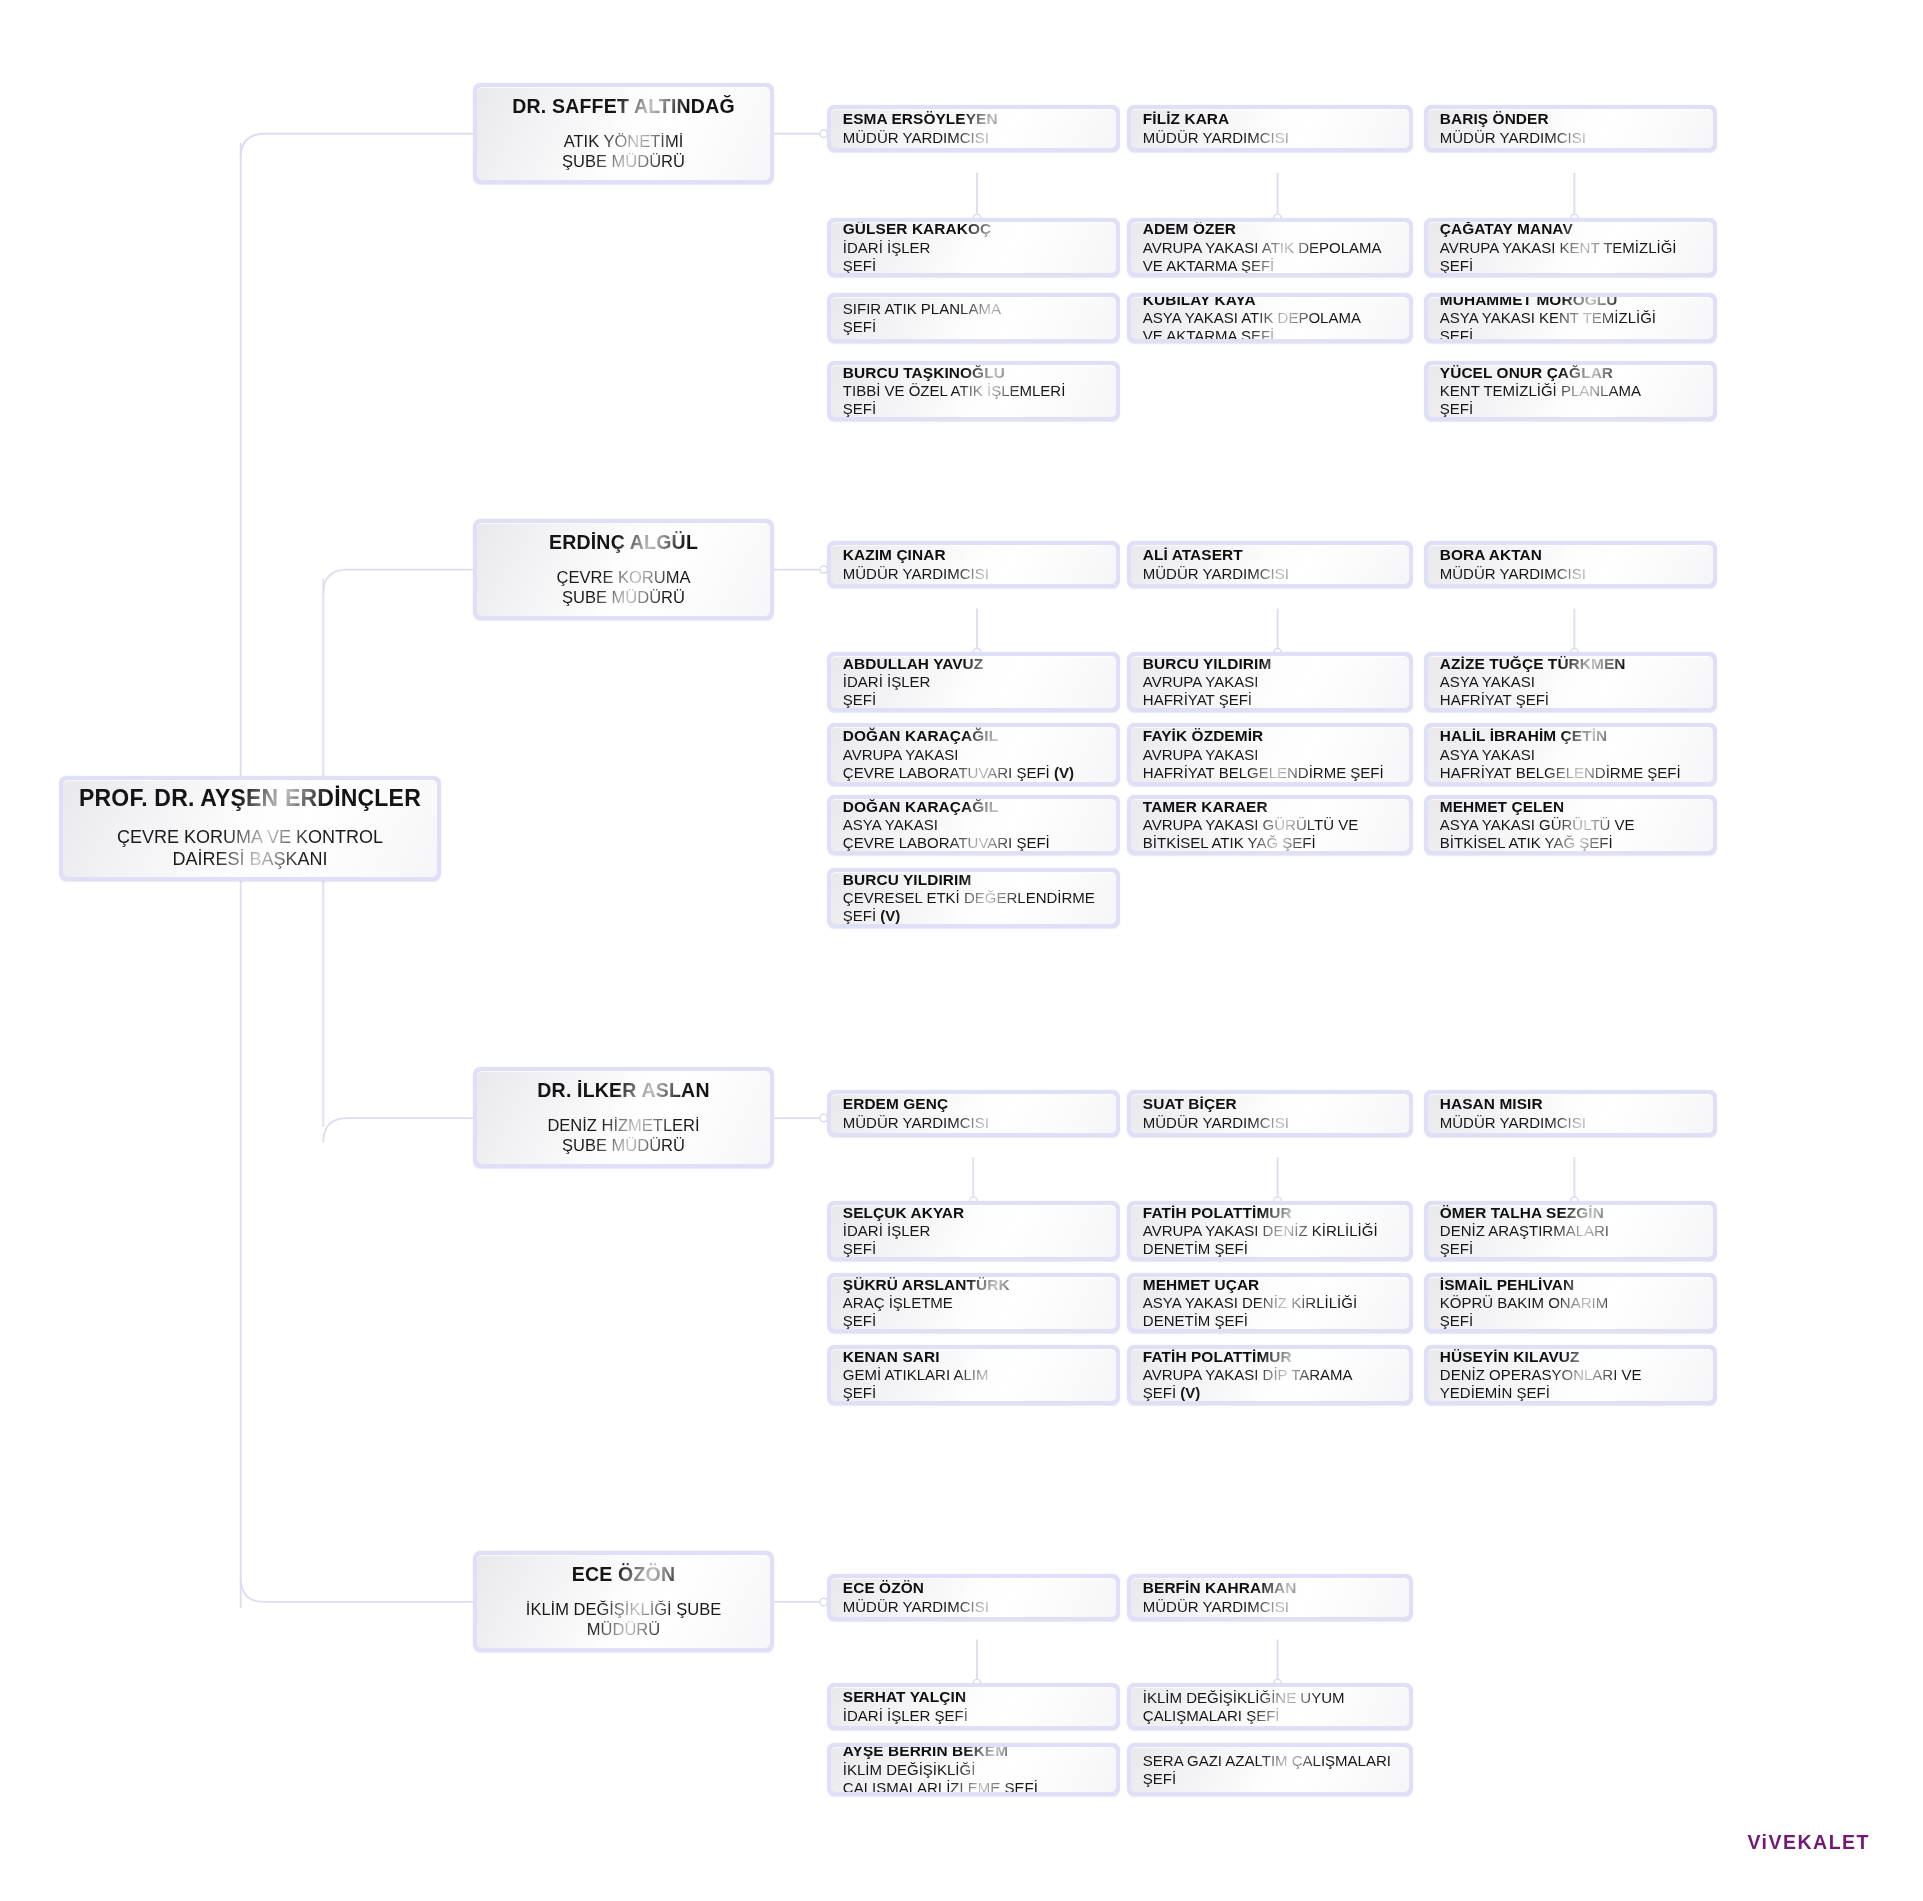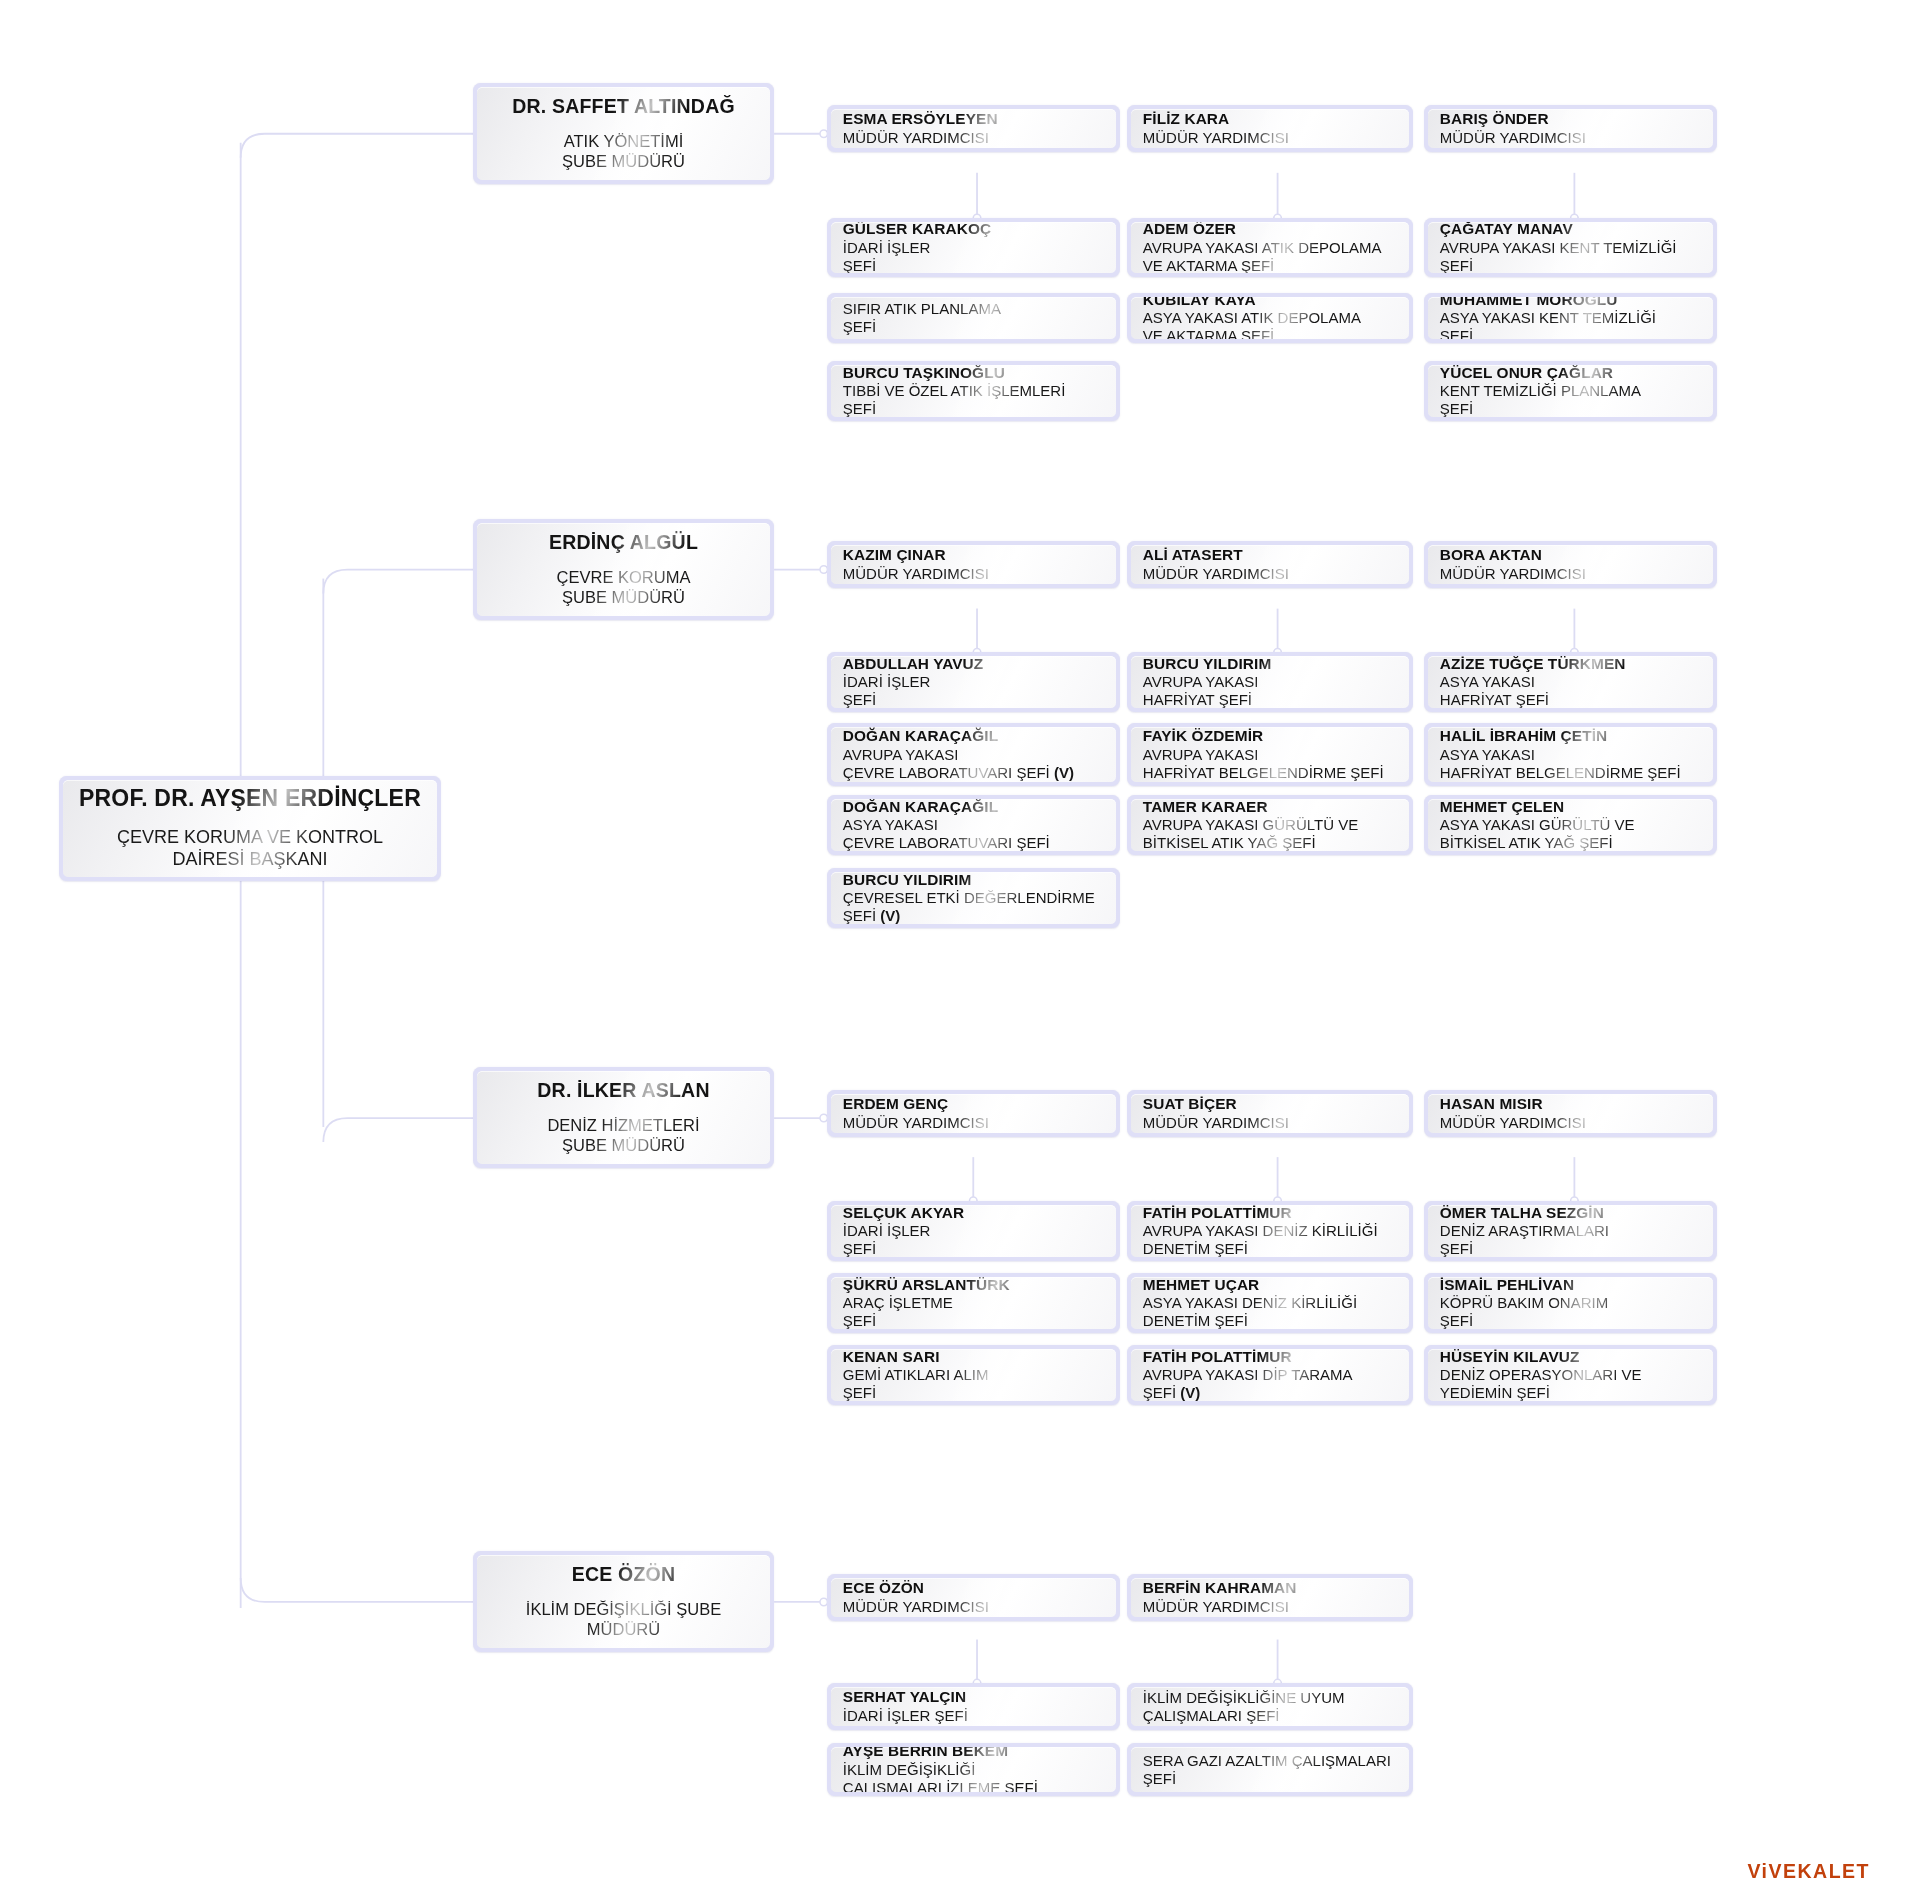--- a/index.html
+++ b/index.html
@@ -61,23 +61,23 @@
   .branch-head .nm { font-size:19.5px; }
   .branch-head .ti { font-size:16.5px; }
 
   
   .leaf .inner { display:flex; flex-direction:column; justify-content:center; padding:8.3px 12px; }
   .leaf .nm { font-weight:bold; font-size:15.4px; color:#0f0f0f; letter-spacing:0.1px; line-height:1.16; }
   .leaf .ti { font-size:15px; color:#161616; line-height:1.2; white-space:pre-line; margin-top:0.8px; }
   .leaf .ti b { font-weight:bold; }
 
   .wm {
-    position:absolute; right:54px; bottom:18px;
+    position:absolute; right:54px; bottom:47px;
     font-size:19.5px; font-weight:bold; letter-spacing:1.5px;
-    color:#c2410c;
+    color:#701a75;
   }
 </style>
 </head>
 <body>
 
 <div id="stage">
 
   <svg class="links" viewBox="0 0 2560 2530">
     <g fill="none" stroke="#dcdcf3" stroke-width="2.4">
 

